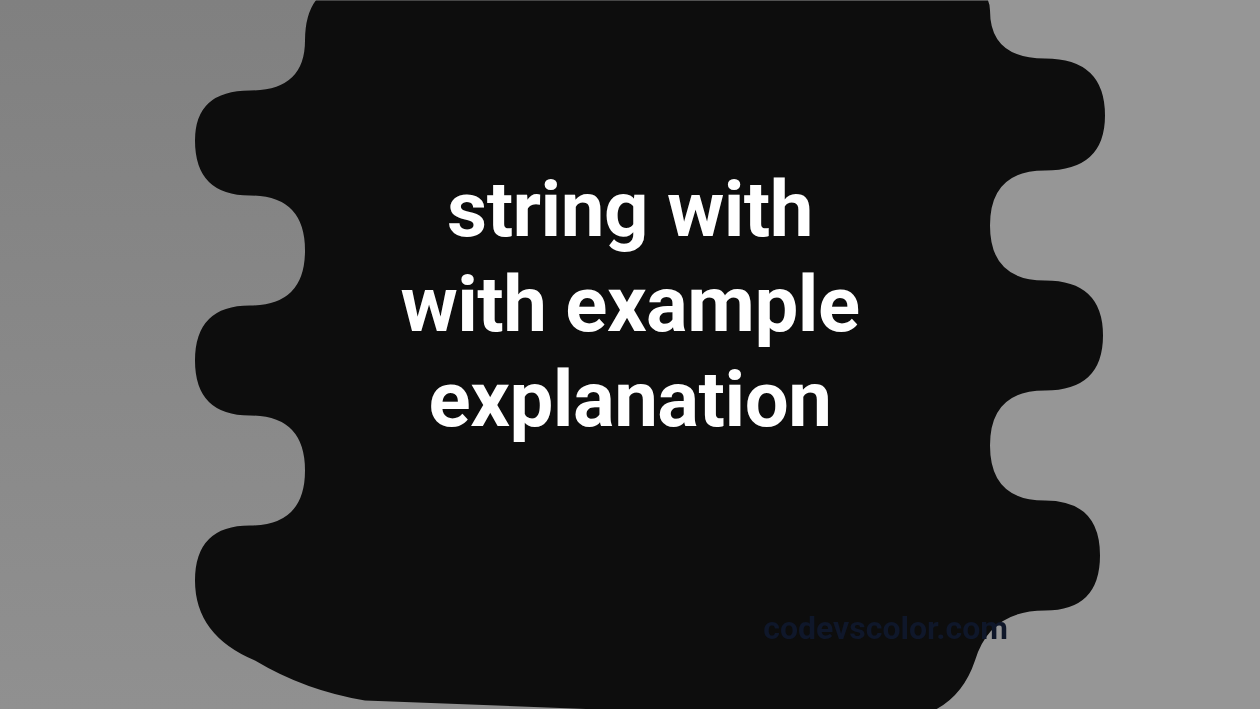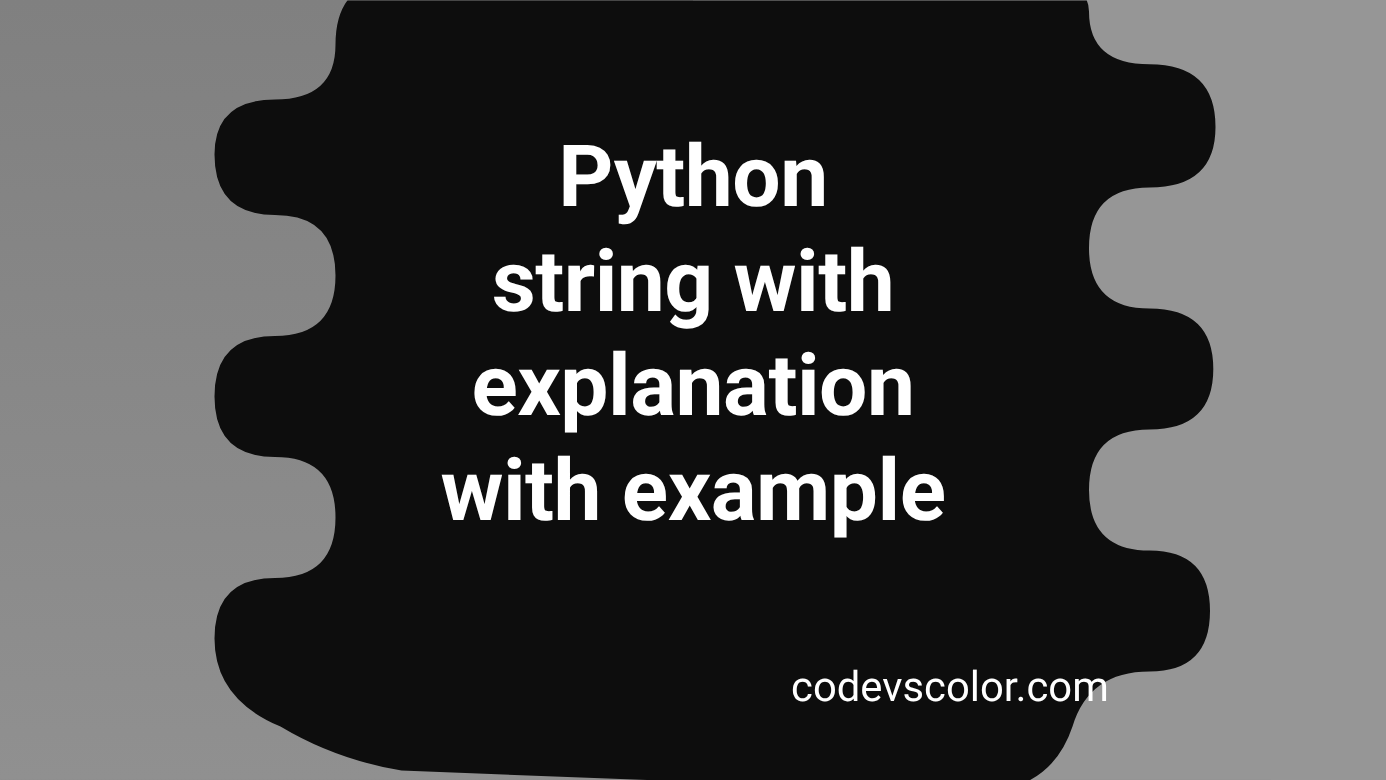--- a/index.html
+++ b/index.html
@@ -55,23 +55,23 @@
     .title {
       font-size: 78px;
       font-weight: 700;
       line-height: 1.22;
       letter-spacing: -0.5px;
     }
     .watermark {
       position: absolute;
       right: 252px;
       bottom: 62px;
-      color: #ffffff;
-      font-size: 38px;
-      font-weight: 400;
+      color: #0f172a;
+      font-size: 32px;
+      font-weight: 700;
     }
   </style>
 </head>
 <body>
 
 <div class="bg-left"></div>
 <div class="bg-right"></div>
 
 <div class="blob">
   <svg viewBox="0 0 1050 709" xmlns="http://www.w3.org/2000/svg">
@@ -105,20 +105,19 @@
       Q 1000 58 940 58
       Q 885 58 885 10
       Q 885 -20 828 -20
       Z
     "></path>
   </svg>
 </div>
 
 <div class="content">
   <div class="title">
-    <div>Python</div>
     <div>string with</div>
+    <div>with example</div>
     <div>explanation</div>
-    <div>with example</div>
   </div>
 </div>
 
 <div class="watermark">codevscolor.com</div>
 
 </body></html>

